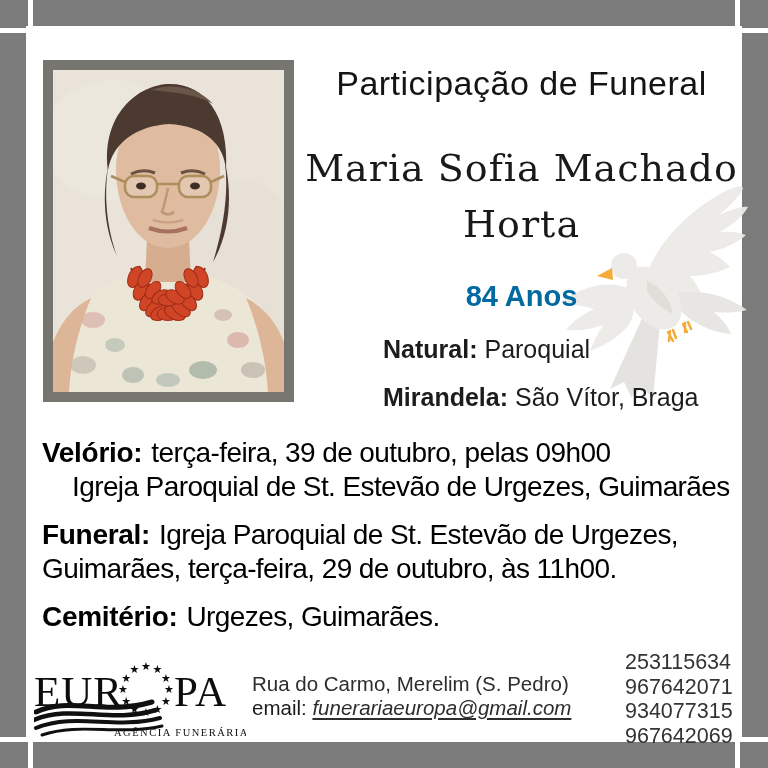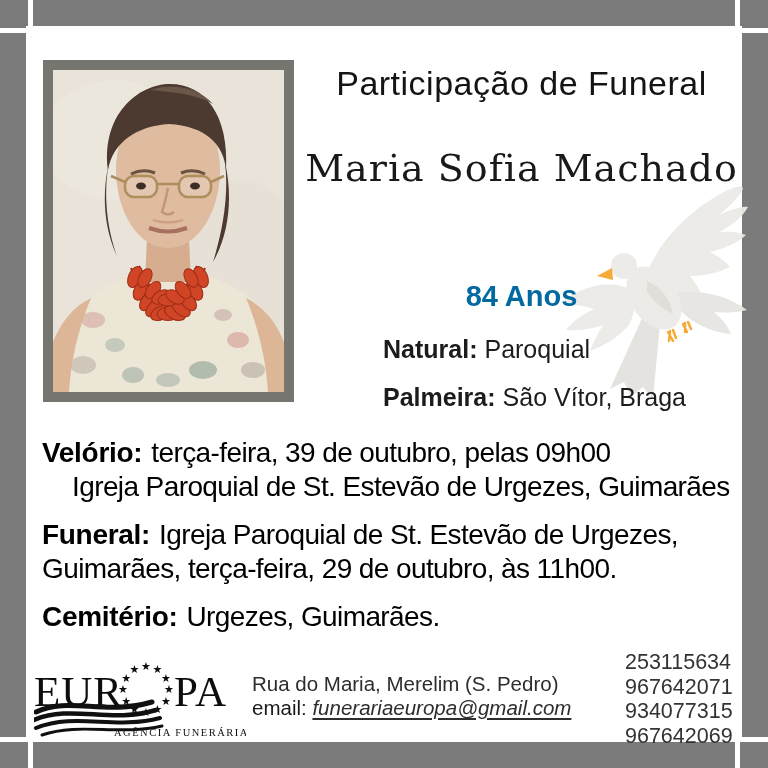--- a/index.html
+++ b/index.html
@@ -161,27 +161,28 @@
           <ellipse cx="122" cy="227" rx="6" ry="10" transform="rotate(-61 122 227)"></ellipse>
           <ellipse cx="130" cy="220" rx="6" ry="10" transform="rotate(-40 130 220)"></ellipse>
           <ellipse cx="138" cy="208" rx="6" ry="10" transform="rotate(-29 138 208)"></ellipse>
         </g>
       </svg>
     </div>
 
     <div class="title">Participação de Funeral</div>
     <div class="name">
       <div>Maria Sofia Machado</div>
+      <div>Horta</div>
     </div>
     <div class="age">84 Anos</div>
     <div class="kvline natural">
       <b>Natural:</b><span>Paroquial</span>
     </div>
     <div class="kvline residente">
-      <b>Palmeira:</b><span>São Vítor, Braga</span>
+      <b>Mirandela:</b><span>São Vítor, Braga</span>
     </div>
 
     <div class="detail d-v1">
       <b>Velório:</b><span>terça-feira, 39 de outubro, pelas 09h00</span>
     </div>
     <div class="detail d-v2">Igreja Paroquial de St. Estevão de Urgezes, Guimarães</div>
     <div class="detail d-f1">
       <b>Funeral:</b><span>Igreja Paroquial de St. Estevão de Urgezes,</span>
     </div>
     <div class="detail d-f2">Guimarães, terça-feira, 29 de outubro, às 11h00.</div>
@@ -209,21 +210,21 @@
       <g stroke="#101010" fill="none" stroke-linecap="round">
         <path d="M2,56 C35,40 70,60 118,46" stroke-width="5"></path>
         <path d="M0,64 C38,48 76,68 122,54" stroke-width="4.5"></path>
         <path d="M2,72 C42,56 80,74 126,62" stroke-width="4"></path>
         <path d="M8,79 C46,66 84,80 128,70" stroke-width="3"></path>
       </g>
       <text x="80" y="80" font-family="Liberation Serif, serif" font-size="10.5" letter-spacing="1.5" fill="#111">AGÊNCIA FUNERÁRIA</text>
     </svg>
 
     <div class="address">
-      <div>Rua do Maria, Merelim (S. Pedro)</div>
+      <div>Rua do Carmo, Merelim (S. Pedro)</div>
       <div>
         <b>email</b><span>: </span><span class="mail">funerariaeuropa@gmail.com</span>
       </div>
     </div>
 
     <div class="phones">
       <div>253115634</div>
       <div>967642071</div>
       <div>934077315</div>
       <div>967642069</div>

